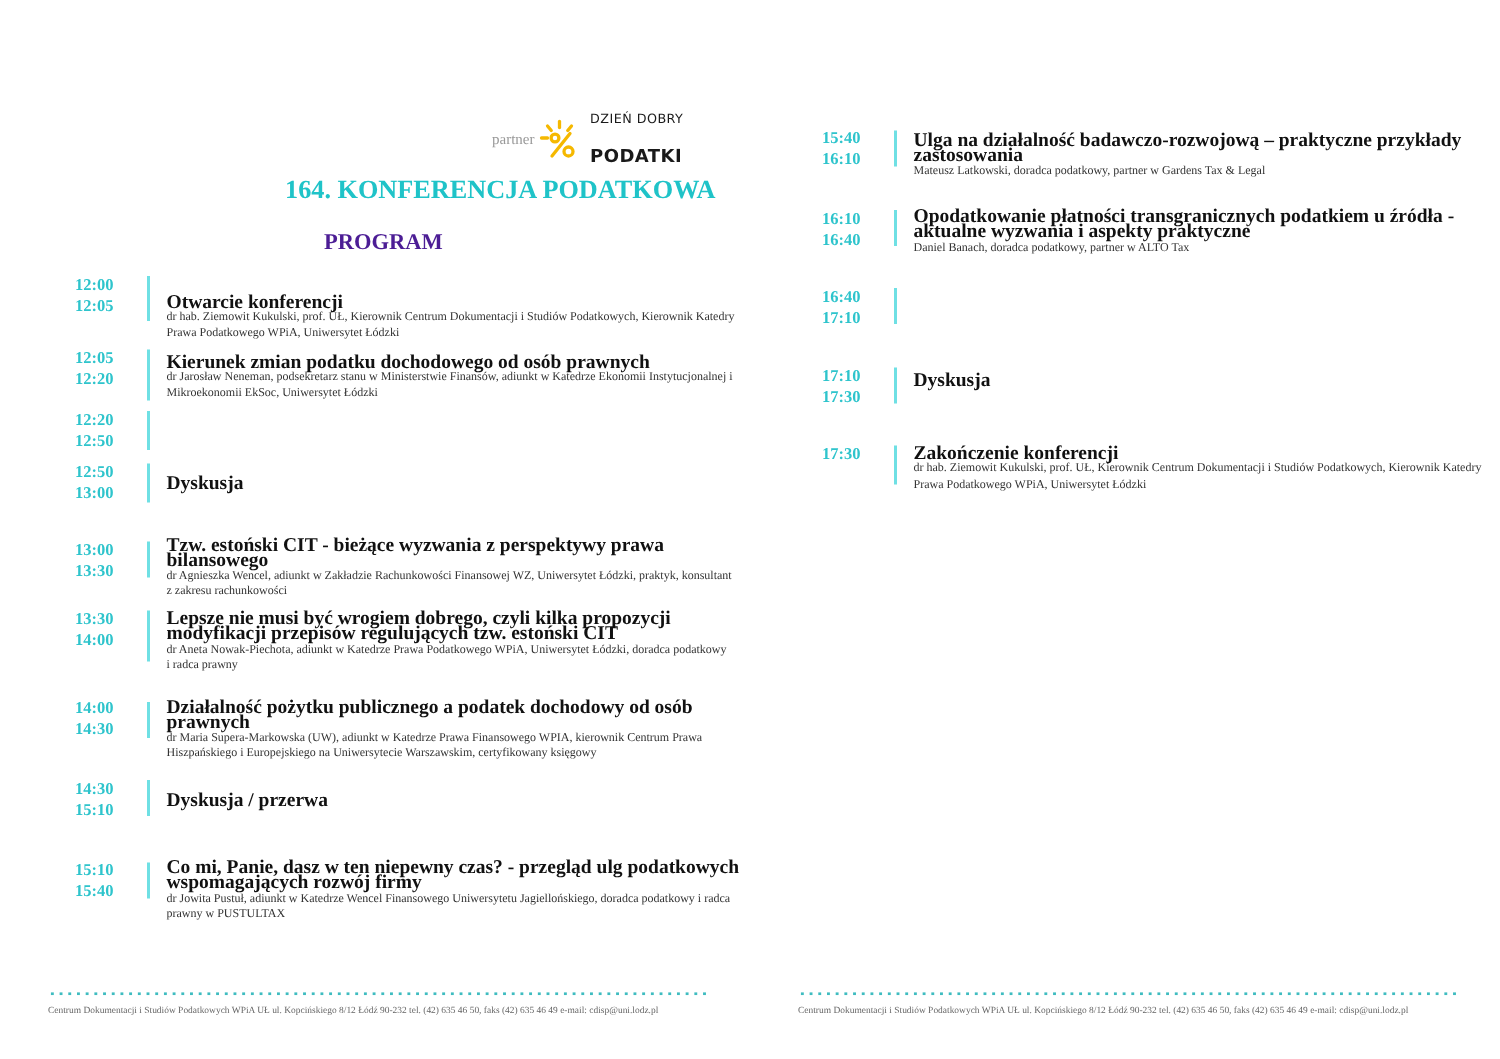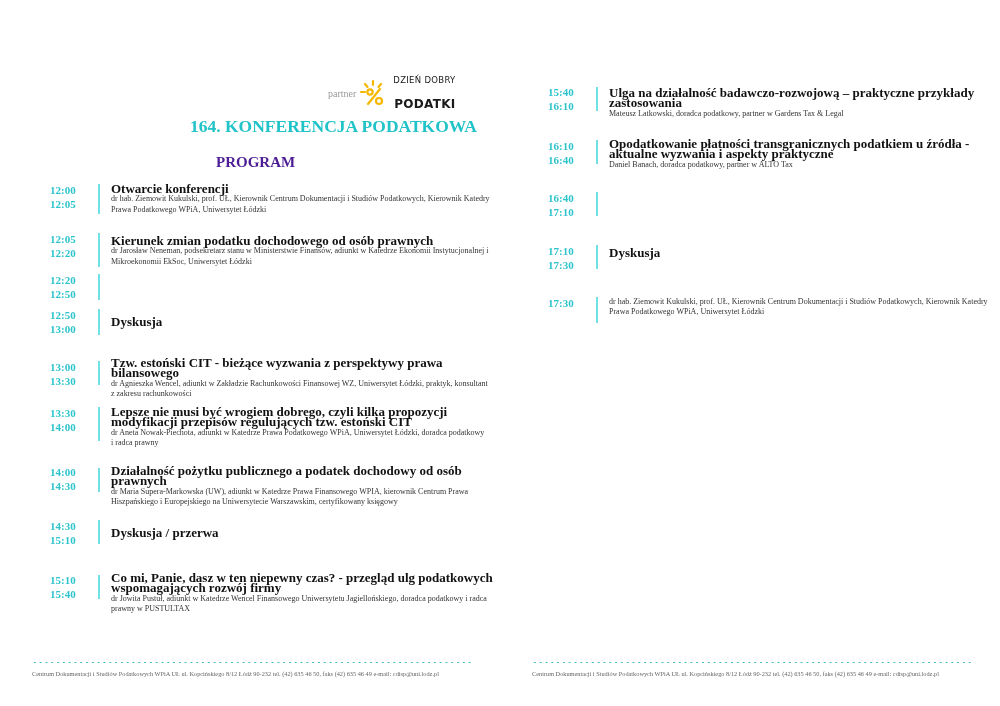--- a/index.html
+++ b/index.html
@@ -5,21 +5,21 @@
   html, body { margin:0; padding:0; }
   body { width:1000px; height:706px; background:#ffffff; position:relative; overflow:hidden;
          font-family:"Liberation Serif", "DejaVu Serif", serif; color:#222; }
   .page { position:absolute; top:0; height:706px; }
   .page.left { left:0; width:500px; }
   .page.right { left:500px; width:500px; }
 
   .partner-block { position:absolute; left:328px; top:78px; height:30px; display:flex; align-items:center; }
   .partner-label { font-size:10px; color:#999; margin-right:3px; }
   .logo-icon { width:28px; height:28px; margin-right:6px; }
-  .logo-text { display:flex; flex-direction:column; line-height:1; font-family:"DejaVu Sans", sans-serif; color:#1a1a1a;align-items:flex-end; }
+  .logo-text { display:flex; flex-direction:column; line-height:1; font-family:"DejaVu Sans", sans-serif; color:#1a1a1a; }
   .logo-line1 { font-size:8.5px; letter-spacing:0.3px; }
   .logo-line2 { font-size:12px; font-weight:bold; letter-spacing:0.3px; margin-top:13px; }
 
   .conf-title { position:absolute; left:190px; top:116px; font-size:17.5px; font-weight:bold; color:#1fc3c8; white-space:nowrap; }
   .program-heading { position:absolute; left:216px; top:154px; font-size:15px; font-weight:bold; color:#4c1d95; }
 
   .session { position:absolute; display:flex; }
   .times { width:44px; font-size:11px; color:#2ec4cc; line-height:13.5px;font-weight:bold; }
   .bar { width:2px; background:#6fe0e4; margin-right:11px; margin-left:4px; }
   .content { font-size:8px; line-height:10.4px; color:#333; }
@@ -55,21 +55,21 @@
 
   <div class="conf-title">164. KONFERENCJA PODATKOWA</div>
   <div class="program-heading">PROGRAM</div>
 
   <div class="session" style="left:50px; top:184px;">
     <div class="times">
         <div>12:00</div>
         <div>12:05</div>
       </div>
     <div class="bar" style="height:30px;"></div>
-    <div class="content" style="width:380px;">
+    <div class="content" style="width:380px;margin-top:12px;">
         <div class="title">Otwarcie konferencji</div>
         <div>dr hab. Ziemowit Kukulski, prof. UŁ, Kierownik Centrum Dokumentacji i Studiów Podatkowych, Kierownik Katedry Prawa Podatkowego WPiA, Uniwersytet Łódzki</div>
       </div>
   </div>
 
   <div class="session" style="left:50px; top:233px;">
     <div class="times">
         <div>12:05</div>
         <div>12:20</div>
       </div>
@@ -208,20 +208,21 @@
       </div>
   </div>
 
   <div class="session" style="left:48px; top:297px;">
     <div class="times">
         <div>17:30</div>
         <div></div>
       </div>
     <div class="bar" style="height:26px;"></div>
     <div class="content" style="width:390px;">
+        <div class="title">Zakończenie konferencji</div>
         <div>dr hab. Ziemowit Kukulski, prof. UŁ, Kierownik Centrum Dokumentacji i Studiów Podatkowych, Kierownik Katedry Prawa Podatkowego WPiA, Uniwersytet Łódzki</div>
       </div>
   </div>
 
   <div class="footer" style="left:32px;">
     <div class="dots"></div>
     <div class="footer-text">Centrum Dokumentacji i Studiów Podatkowych WPiA UŁ  ul. Kopcińskiego 8/12 Łódź 90-232  tel. (42) 635 46 50,  faks (42) 635 46 49   e-mail: cdisp@uni.lodz.pl</div>
   </div>
 </div>
 

